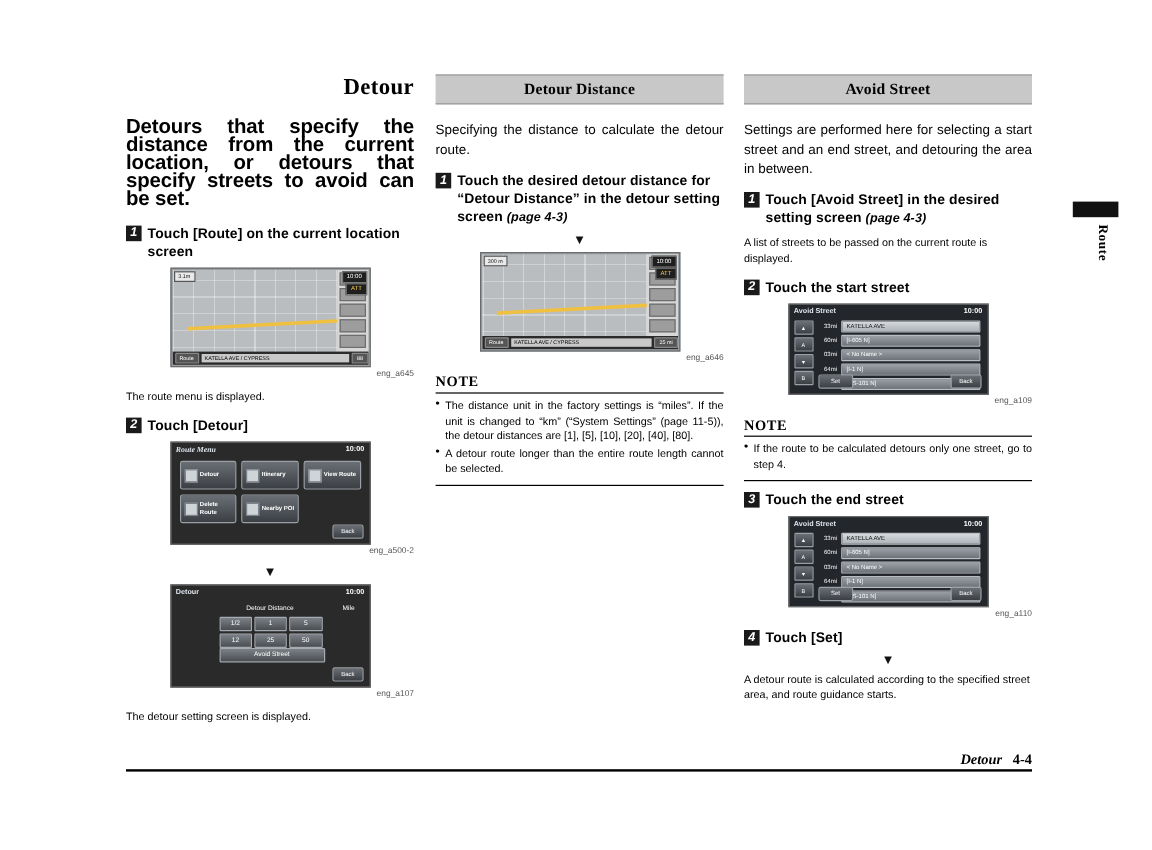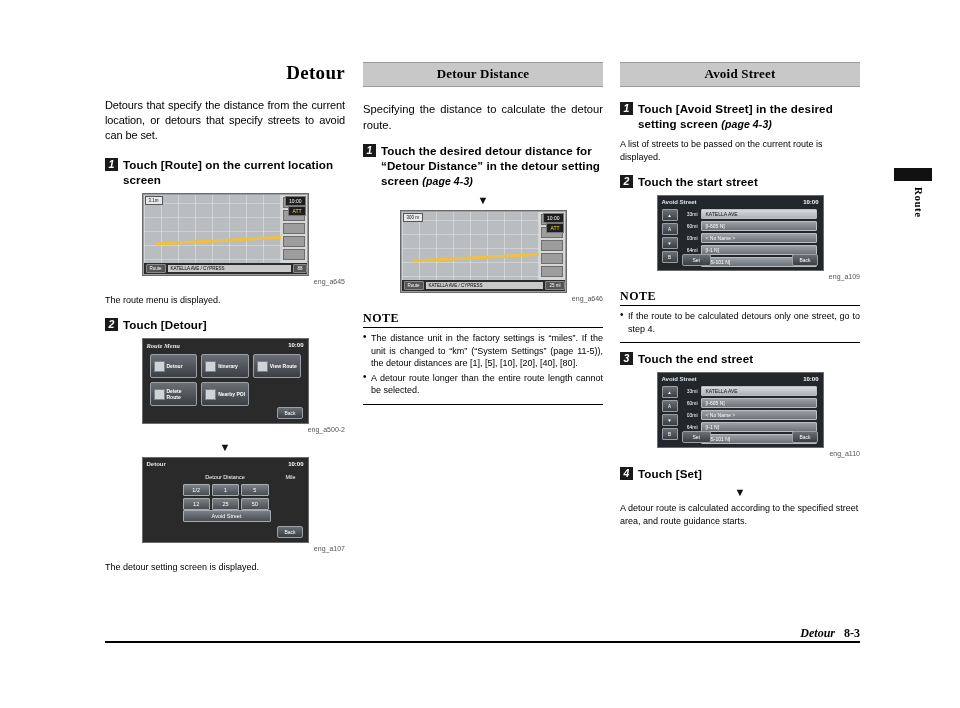--- a/index.html
+++ b/index.html
@@ -22,22 +22,22 @@
 
   h1.chapter{
     font-family:"Liberation Serif", serif;
     font-weight:bold;
     font-size:19px;
     text-align:right;
     margin:0 0 14px 0;
     letter-spacing:0.3px;
   }
   .lead{
-    font-weight:normal;
-    font-size:11px;
+    font-weight:bold;
+    font-size:17px;
     line-height:15px;
     text-align:justify;
     margin:0 0 14px 0;
     letter-spacing:-0.1px;
   }
   .sectionbar{
     background:#c8c8c8;
     border-top:1px solid #9a9a9a;
     border-bottom:1px solid #9a9a9a;
     text-align:center;
@@ -426,20 +426,21 @@
     <div class="note-body">
       <ul>
         <li>The distance unit in the factory settings is “miles”. If the unit is changed to “km” (“System Settings” (page 11-5)), the detour distances are [1], [5], [10], [20], [40], [80].</li>
         <li>A detour route longer than the entire route length cannot be selected.</li>
       </ul>
     </div>
   </div>
 
   <div class="col col3">
     <div class="sectionbar">Avoid Street</div>
+    <p class="body">Settings are performed here for selecting a start street and an end street, and detouring the area in between.</p>
 
     <div class="step">
       <span class="stepnum">1</span>
       <span class="steptext">
         <span>Touch [Avoid Street] in the desired setting screen</span>
         <span class="pg">(page 4-3)</span>
       </span>
     </div>
     <p class="smalltext">A list of streets to be passed on the current route is displayed.</p>
 
@@ -542,16 +543,16 @@
     <p class="smalltext">A detour route is calculated according to the specified street area, and route guidance starts.</p>
   </div>
 
   <div class="sidetab">
     <div class="bar"></div>
     <div class="lbl">Route</div>
   </div>
 
   <div class="footer-rule"></div>
   <div class="footer-text">
-    <span class="it">Detour</span><span class="pg">8-3</span>
+    <span class="it">Detour</span><span class="pg">4-4</span>
   </div>
 
 </div>
 
 </body></html>

